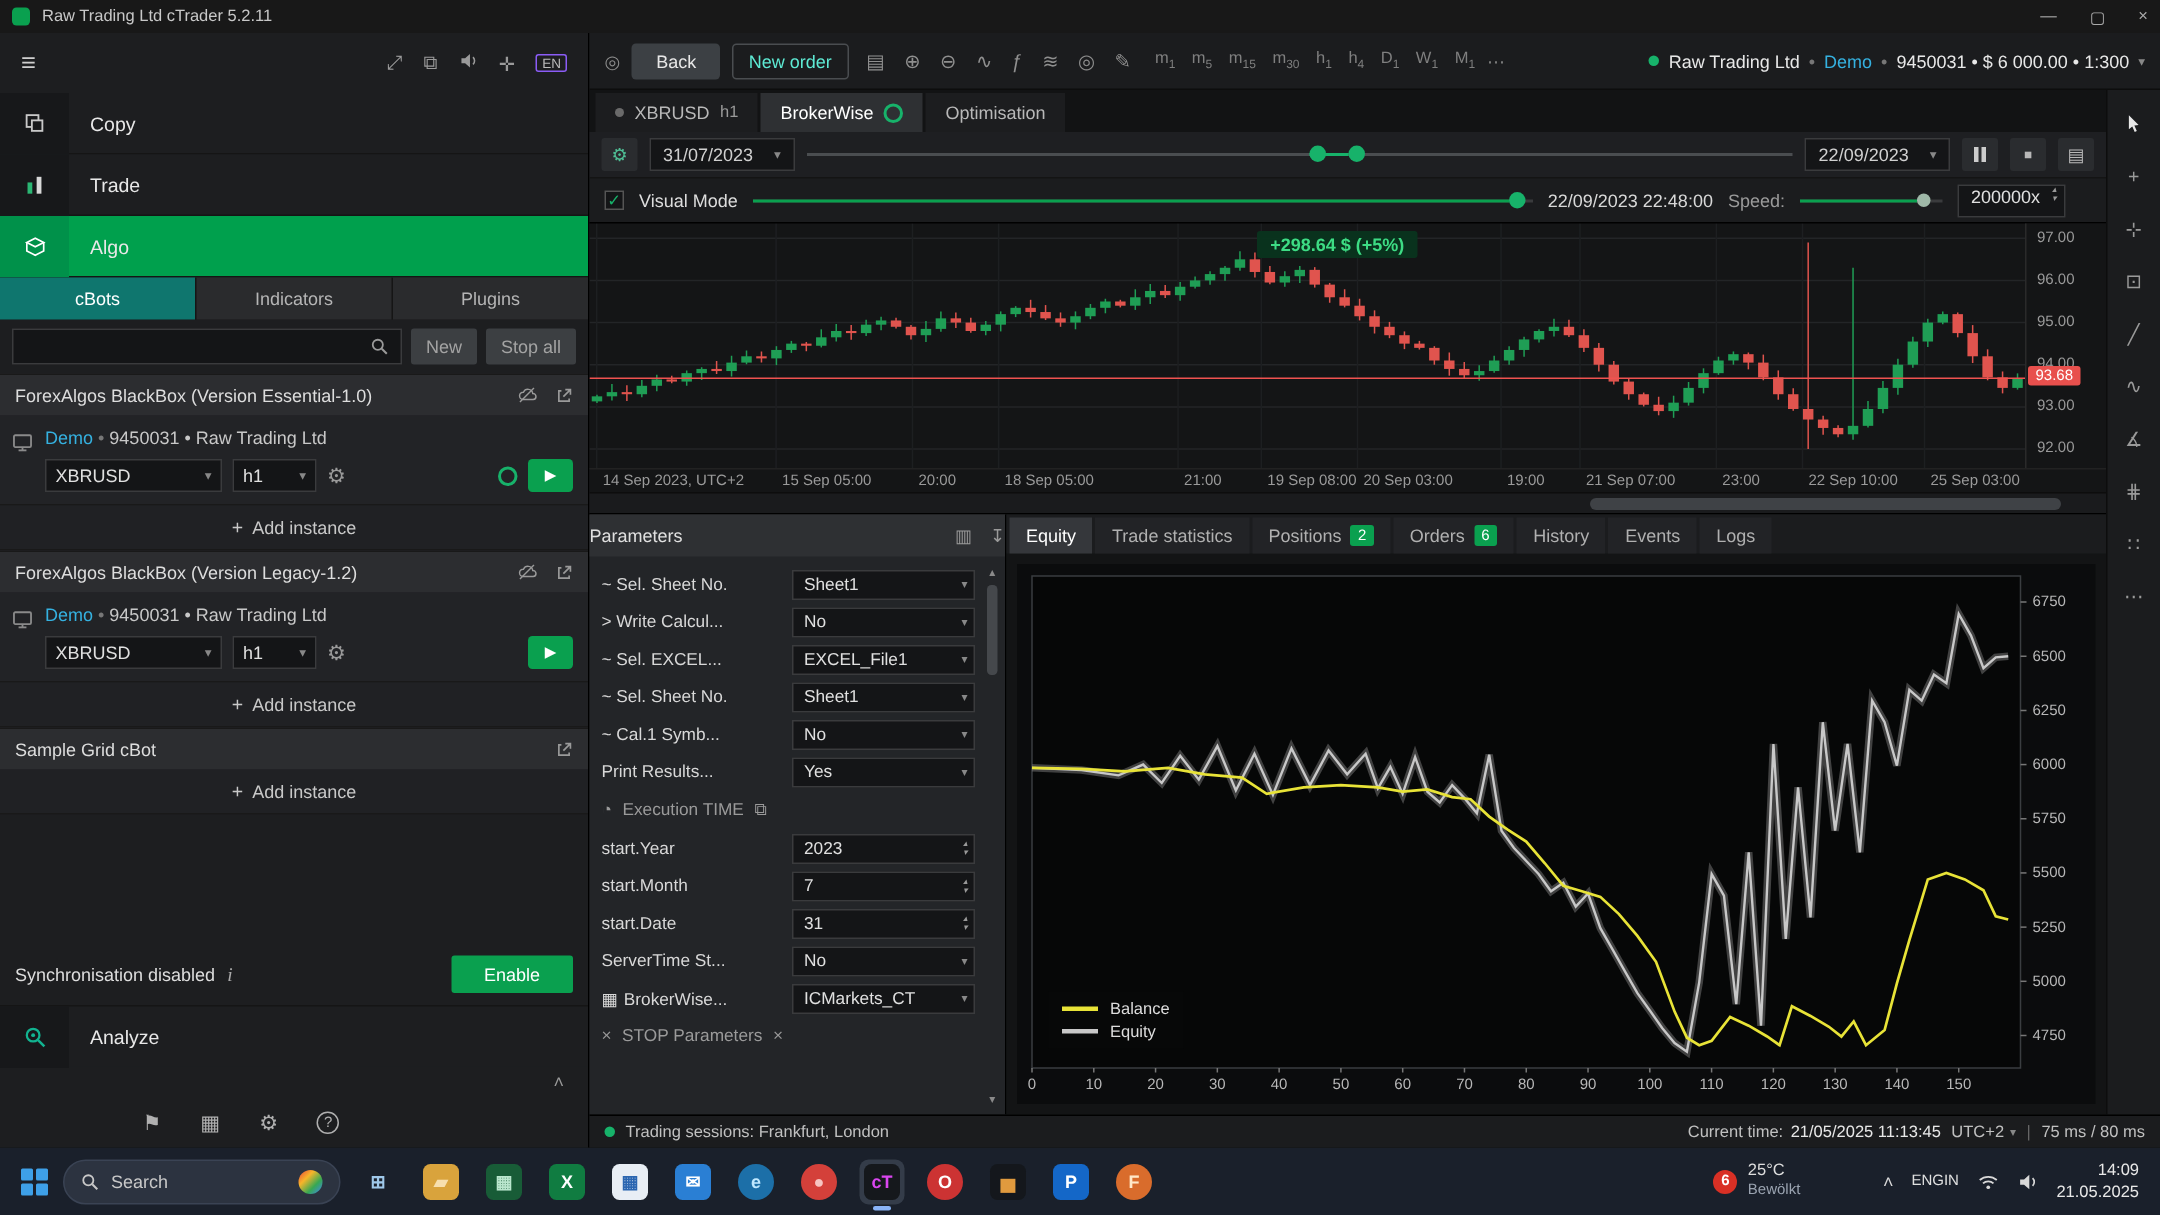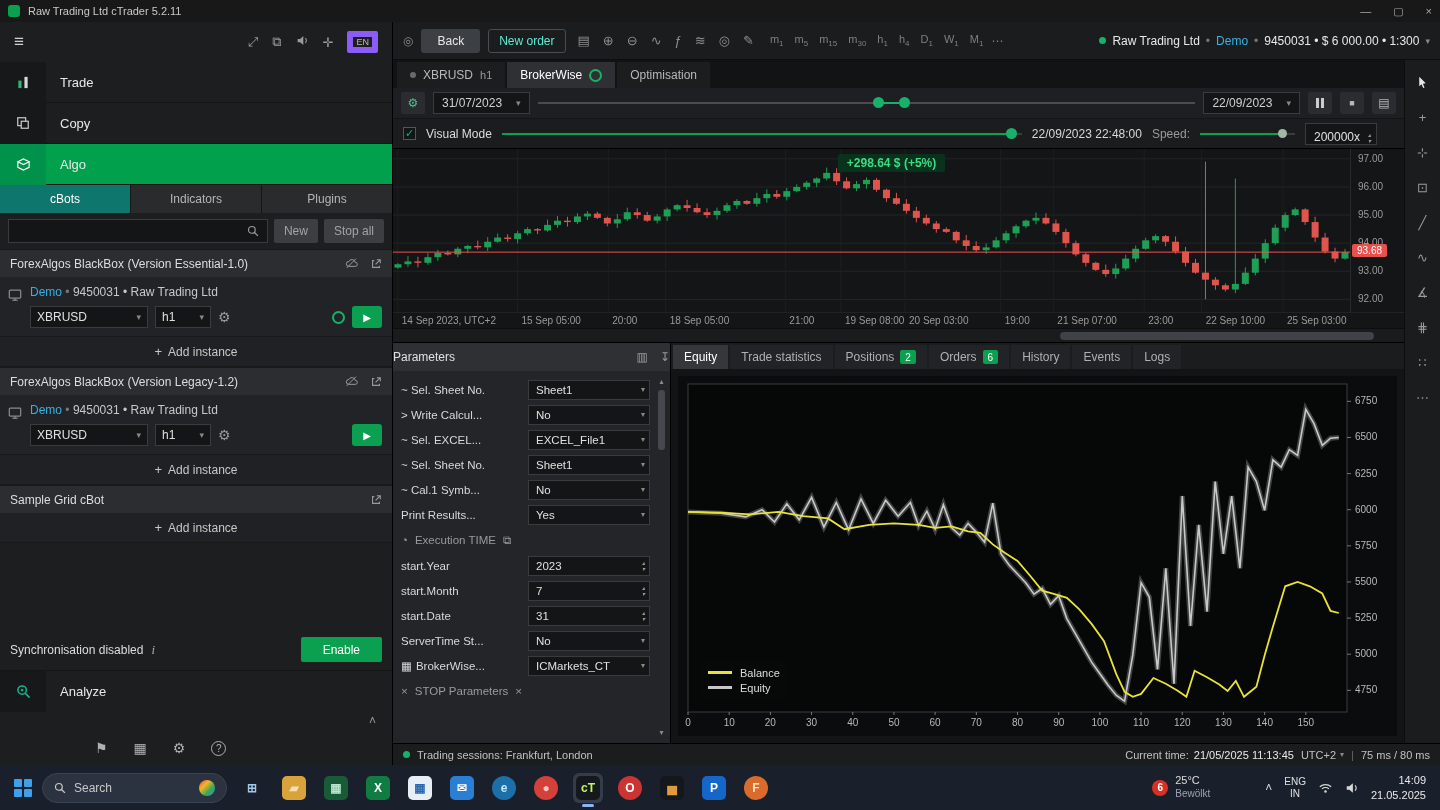--- a/index.html
+++ b/index.html
@@ -10,21 +10,21 @@
   .tb-logo{width:12px;height:12px;border-radius:3px;background:#0aa04f;flex:none}
   .tb-btns{margin-left:auto;display:flex;gap:22px;color:#aaa;font-size:11px}
   .tb-btns span{cursor:default}
   
   .content{display:flex;height:743px}
   
   .sidebar{width:393px;background:#1d1e20;display:flex;flex-direction:column;border-right:1px solid #000}
   .sb-top{height:40px;display:flex;align-items:center;padding:0 14px;gap:10px;flex:none}
   .hamburger{font-size:17px;color:#cfcfcf}
   .sb-top-icons{margin-left:auto;display:flex;gap:14px;color:#9a9a9a;align-items:center;font-size:13px}
-  .lang-badge{border:6px solid #8b5cf6;font-size:9px;padding:0 3px;border-radius:2px;color:#bbb}
+  .lang-badge{border:1px solid #8b5cf6;font-size:9px;padding:0 3px;border-radius:2px;color:#bbb}
   .nav-item{height:41px;display:flex;align-items:center;background:#1d1e20;border-bottom:1px solid #151515;flex:none}
   .nav-icon{width:46px;height:41px;display:flex;align-items:center;justify-content:center;background:#17181a;flex:none}
   .nav-label{padding-left:14px;font-size:13px;color:#e8e8e8}
   .nav-item.active{background:#00a04d}
   .nav-item.active .nav-icon{background:#00914a}
   .sb-tabs{display:flex;height:28px;flex:none;gap:1px;background:#151515}
   .sb-tab{flex:1;display:flex;align-items:center;justify-content:center;background:#2a2b2d;color:#b5b5b5;font-size:12px}
   .sb-tab.active{background:#0f766e;color:#fff}
   .search-row{display:flex;gap:6px;padding:6px 8px;align-items:center;flex:none}
   .search-input{flex:1;height:24px;background:#141517;border:1px solid #3a3b3d;display:flex;align-items:center;padding:0 8px;color:#9a9a9a}
@@ -89,21 +89,21 @@
   .checkbox{width:13px;height:13px;border:1px solid #555;background:#141517;display:flex;align-items:center;justify-content:center;color:#17b26a;font-size:11px}
   .vis-slider{position:relative;flex:1;height:22px;max-width:520px}
   .vis-slider .vtrack{position:absolute;left:0;right:0;top:10px;height:2px;background:#3a3b3d}
   .vis-slider .vfill{position:absolute;left:0;top:10px;height:2px;background:#0aa04f}
   .vis-slider .vhandle{position:absolute;top:5px;width:11px;height:11px;border-radius:50%;background:#17b26a}
   .vis-time{color:#d8d8d8}
   .speed-slider{position:relative;width:95px;height:22px}
   .speed-slider .strack{position:absolute;left:0;right:0;top:10px;height:2px;background:#3a3b3d}
   .speed-slider .sfill{position:absolute;left:0;top:10px;height:2px;background:#0aa04f}
   .speed-slider .shandle{position:absolute;top:6px;width:9px;height:9px;border-radius:50%;background:#9fb8a8}
-  .stepper-box{height:22px;background:#141517;border:1px solid #3a3b3d;display:flex;align-items:flex-end;padding:0 5px 0 8px;gap:8px;color:#e0e0e0}
+  .stepper-box{height:22px;background:#141517;border:1px solid #3a3b3d;display:flex;align-items:flex-start;padding:0 5px 0 8px;gap:8px;color:#e0e0e0}
   .spin{display:flex;flex-direction:column;font-size:6px;color:#999;line-height:1}
   
   .chart-wrap{background:#141516;border-top:1px solid #000;flex:none}
   .chart-area{height:163px;display:flex;position:relative}
   #candles{flex:1;display:block}
   .price-axis{width:54px;position:relative;background:#141516;border-left:1px solid #2a2a2a;font-size:10px;color:#9a9a9a;flex:none}
   .axis-label{position:absolute;left:7px}
   .price-tag{position:absolute;left:1px;background:#e8504d;color:#fff;font-size:10px;padding:1px 5px;border-radius:2px}
   .pl-badge{position:absolute;top:5px;left:44%;background:rgba(8,52,30,.95);color:#3ddc84;padding:2px 9px;font-size:12px;font-weight:bold;border-radius:2px}
   .chart-xaxis{height:16px;position:relative;font-size:10px;color:#9a9a9a;background:#141516;border-top:1px solid #222}
@@ -144,21 +144,21 @@
   .search-pill{width:185px;height:30px;background:#2c3340;border:1px solid #3a4354;border-radius:15px;display:flex;align-items:center;padding:0 11px;gap:8px;color:#c8c8c8}
   .bing-dot{margin-left:auto;width:16px;height:16px;border-radius:50%;background:linear-gradient(135deg,#e8413c,#f7b529,#36a853,#4285f4)}
   .tb-icon{width:30px;height:30px;border-radius:6px;display:flex;align-items:center;justify-content:center;font-size:13px;font-weight:bold;position:relative;flex:none}
   .tb-icon.active{background:#343c49}
   .tb-icon.active:after{content:"";position:absolute;bottom:-4px;left:9px;right:9px;height:3px;border-radius:2px;background:#8ab4f8}
   .weather{margin-left:auto;display:flex;align-items:center;gap:7px}
   .badge-red{width:16px;height:16px;border-radius:50%;background:#d93025;color:#fff;font-size:10px;display:flex;align-items:center;justify-content:center;font-weight:bold}
   .weather-text{display:flex;flex-direction:column;line-height:1.25;font-size:11px}
   .weather-text .desc{color:#9aa3b0;font-size:10px}
   .tray{display:flex;align-items:center;gap:12px;margin-left:45px;color:#d8d8d8}
-  .lang{display:flex;flex-direction:column;font-size:10px;line-height:1.2;align-items:center;color:#e0e0e0}
+  .lang{display:flex;font-size:10px;line-height:1.2;align-items:center;color:#e0e0e0}
   .clock{display:flex;flex-direction:column;align-items:flex-end;font-size:11px;color:#e8e8e8;line-height:1.3}
   svg text{font-family:"Liberation Sans",sans-serif}
 </style>
 </head>
 <body>
 
 <div class="titlebar">
   <span class="tb-logo"></span>
   <span>Raw Trading Ltd cTrader 5.2.11</span>
   <span class="tb-btns">
@@ -180,35 +180,35 @@
               <path d="M2 6 h3 l4 -3.5 v11 L5 10 H2 z" fill="currentColor"></path>
               <path d="M11.5 5 a4.2 4.2 0 0 1 0 6" stroke="currentColor" fill="none" stroke-width="1.3"></path>
             </svg></span>
           <span>✛</span>
           <span class="lang-badge">EN</span>
         </span>
     </div>
 
     <div class="nav-item">
       <span class="nav-icon">
+        <svg width="14" height="14" viewBox="0 0 16 16">
+            <rect x="2" y="2" width="9" height="9" fill="none" stroke="#c8c8c8" stroke-width="1.4"></rect>
+            <rect x="6" y="6" width="8" height="8" fill="#17181a" stroke="#c8c8c8" stroke-width="1.4"></rect>
+          </svg>
+      </span>
+      <span class="nav-label">Copy</span>
+    </div>
+    <div class="nav-item">
+      <span class="nav-icon">
         <svg width="15" height="15" viewBox="0 0 16 16">
             <rect x="2.5" y="6" width="3.4" height="8" fill="#2bb673"></rect>
             <rect x="9" y="2" width="3.4" height="12" fill="#d8d8d8"></rect>
           </svg>
       </span>
       <span class="nav-label">Trade</span>
-    </div>
-    <div class="nav-item">
-      <span class="nav-icon">
-        <svg width="14" height="14" viewBox="0 0 16 16">
-            <rect x="2" y="2" width="9" height="9" fill="none" stroke="#c8c8c8" stroke-width="1.4"></rect>
-            <rect x="6" y="6" width="8" height="8" fill="#17181a" stroke="#c8c8c8" stroke-width="1.4"></rect>
-          </svg>
-      </span>
-      <span class="nav-label">Copy</span>
     </div>
     <div class="nav-item active">
       <span class="nav-icon">
         <svg width="15" height="15" viewBox="0 0 16 16">
             <path d="M2 5 L8 2 L14 5 L8 8 Z" fill="none" stroke="#fff" stroke-width="1.2"></path>
             <path d="M2 5 v6 l6 3 l6 -3 v-6" fill="none" stroke="#fff" stroke-width="1.2"></path>
           </svg>
       </span>
       <span class="nav-label">Algo</span>
     </div>
@@ -998,21 +998,21 @@
       <span class="tb-icon">
         <span style="background:#2a7fd4;color:#ffffff;width:24px;height:24px;border-radius:5px;display:flex;align-items:center;justify-content:center;font-size:12px">✉</span>
       </span>
       <span class="tb-icon">
         <span style="background:#1c6fa8;color:#bfe8ff;border-radius:50%;width:24px;height:24px;border-radius:50%;display:flex;align-items:center;justify-content:center;font-size:12px">e</span>
       </span>
       <span class="tb-icon">
         <span style="background:#d4403a;color:#f7c5c2;border-radius:50%;width:24px;height:24px;border-radius:50%;display:flex;align-items:center;justify-content:center;font-size:12px">●</span>
       </span>
       <span class="tb-icon active">
-        <span style="background:#15181c;color:#bef264;width:24px;height:24px;border-radius:5px;display:flex;align-items:center;justify-content:center;font-size:12px">cT</span>
+        <span style="background:#15181c;color:#d946ef;width:24px;height:24px;border-radius:5px;display:flex;align-items:center;justify-content:center;font-size:12px">cT</span>
       </span>
       <span class="tb-icon">
         <span style="background:#cc3333;color:#ffffff;border-radius:50%;width:24px;height:24px;border-radius:50%;display:flex;align-items:center;justify-content:center;font-size:12px">O</span>
       </span>
       <span class="tb-icon">
         <span style="background:#14171c;color:#e09a3e;width:24px;height:24px;border-radius:5px;display:flex;align-items:center;justify-content:center;font-size:12px">▅</span>
       </span>
       <span class="tb-icon">
         <span style="background:#1467c8;color:#ffffff;width:24px;height:24px;border-radius:5px;display:flex;align-items:center;justify-content:center;font-size:12px">P</span>
       </span>

